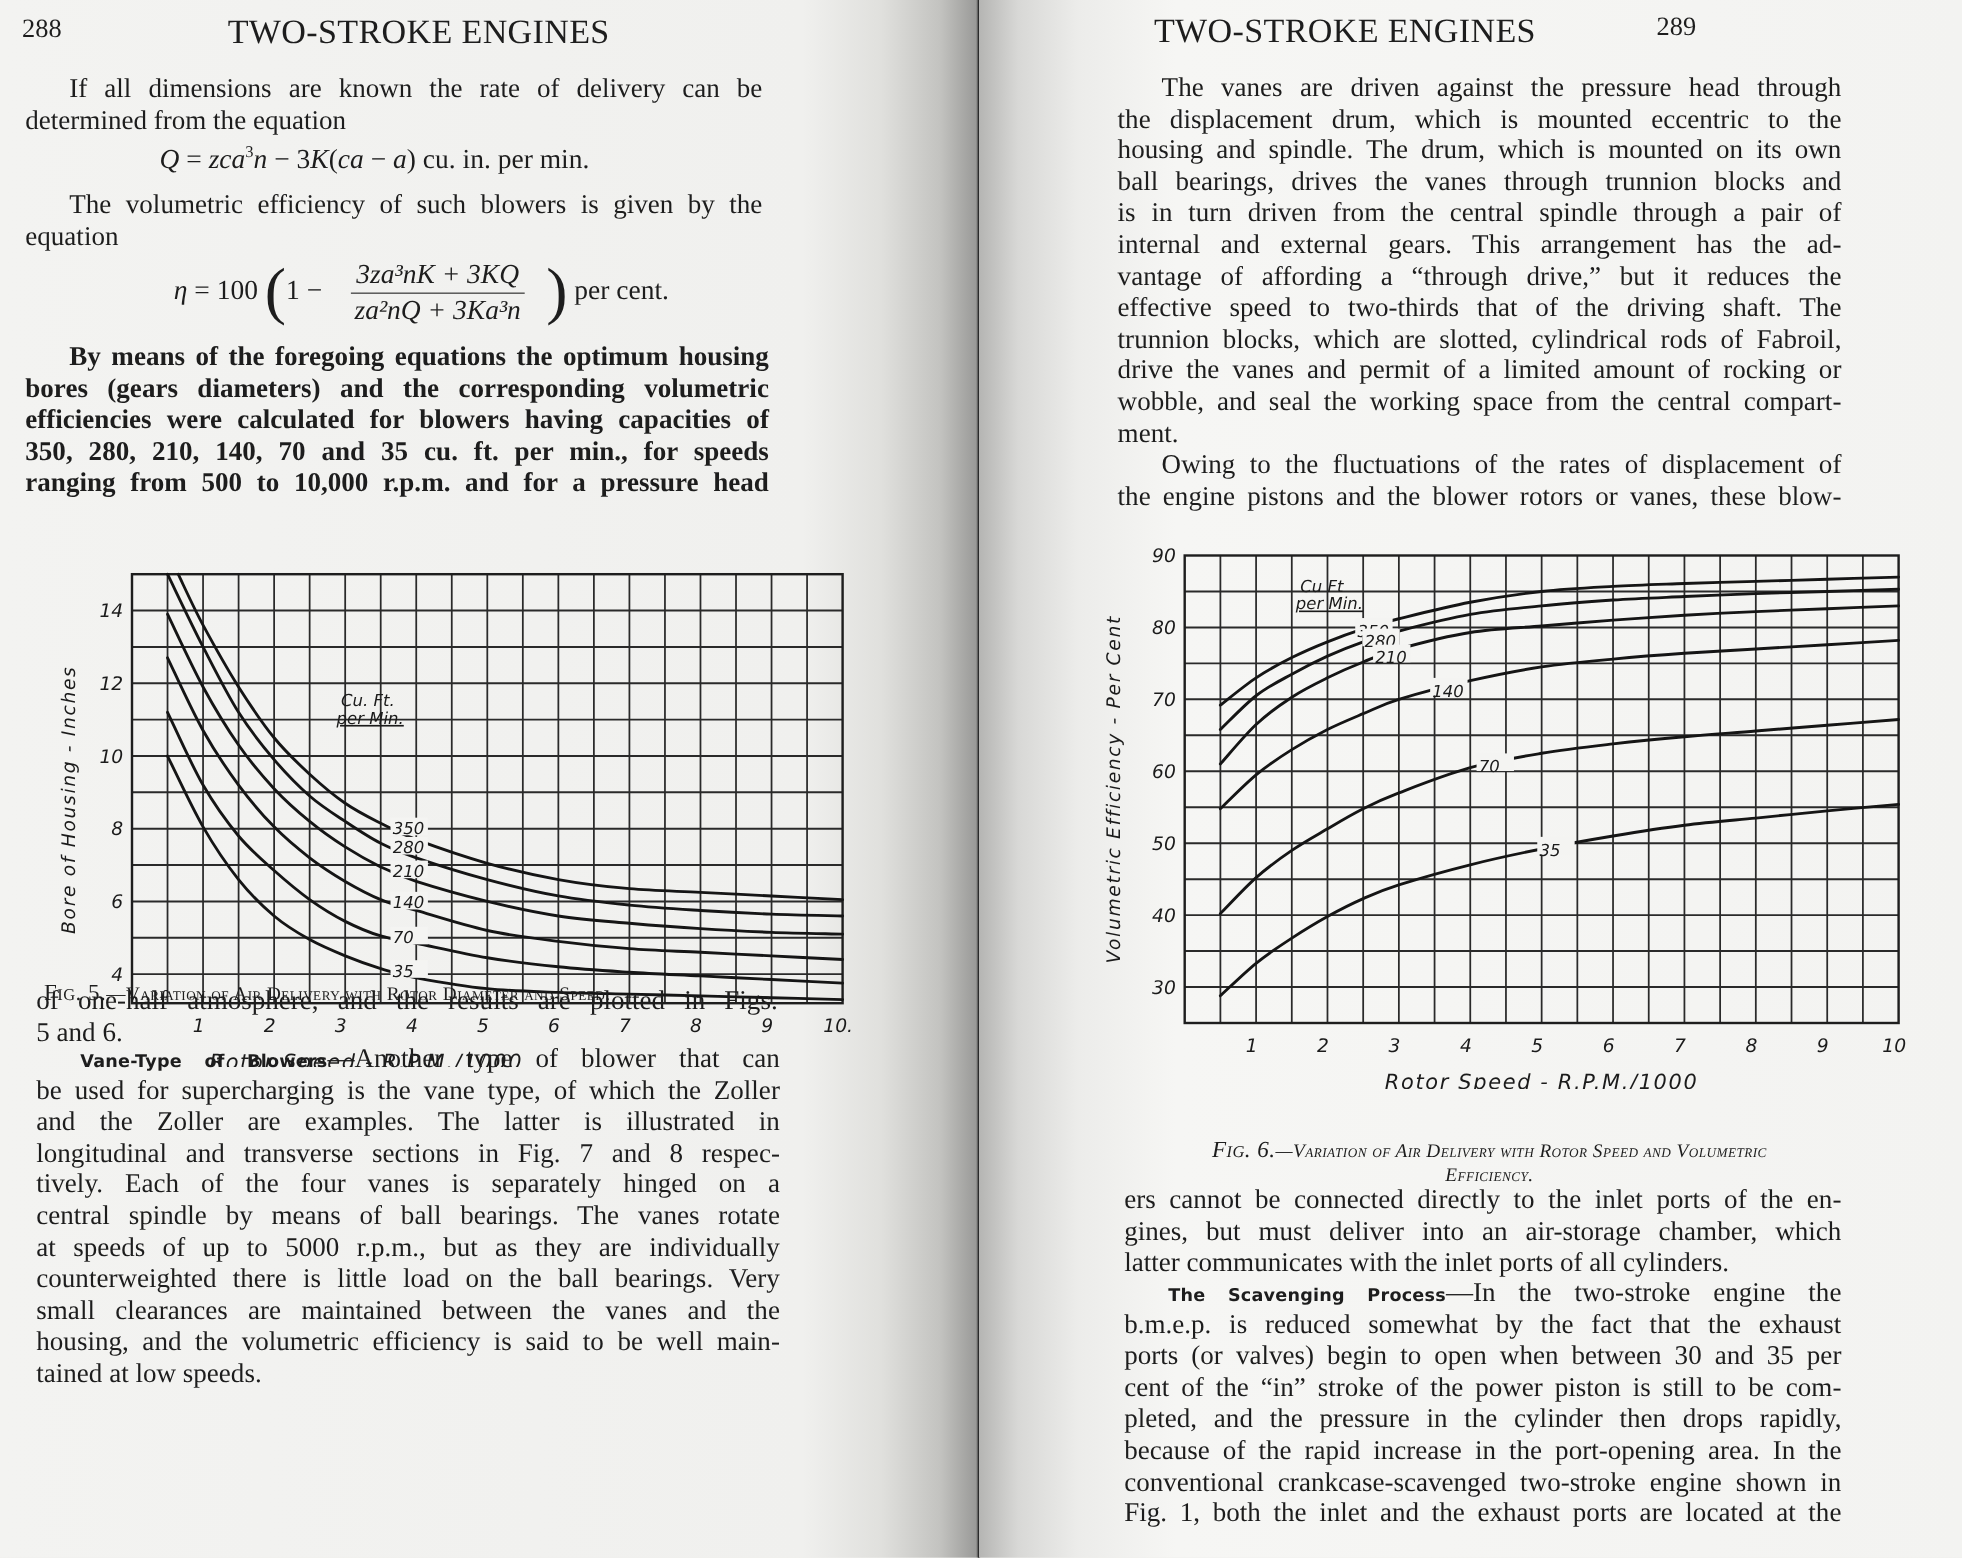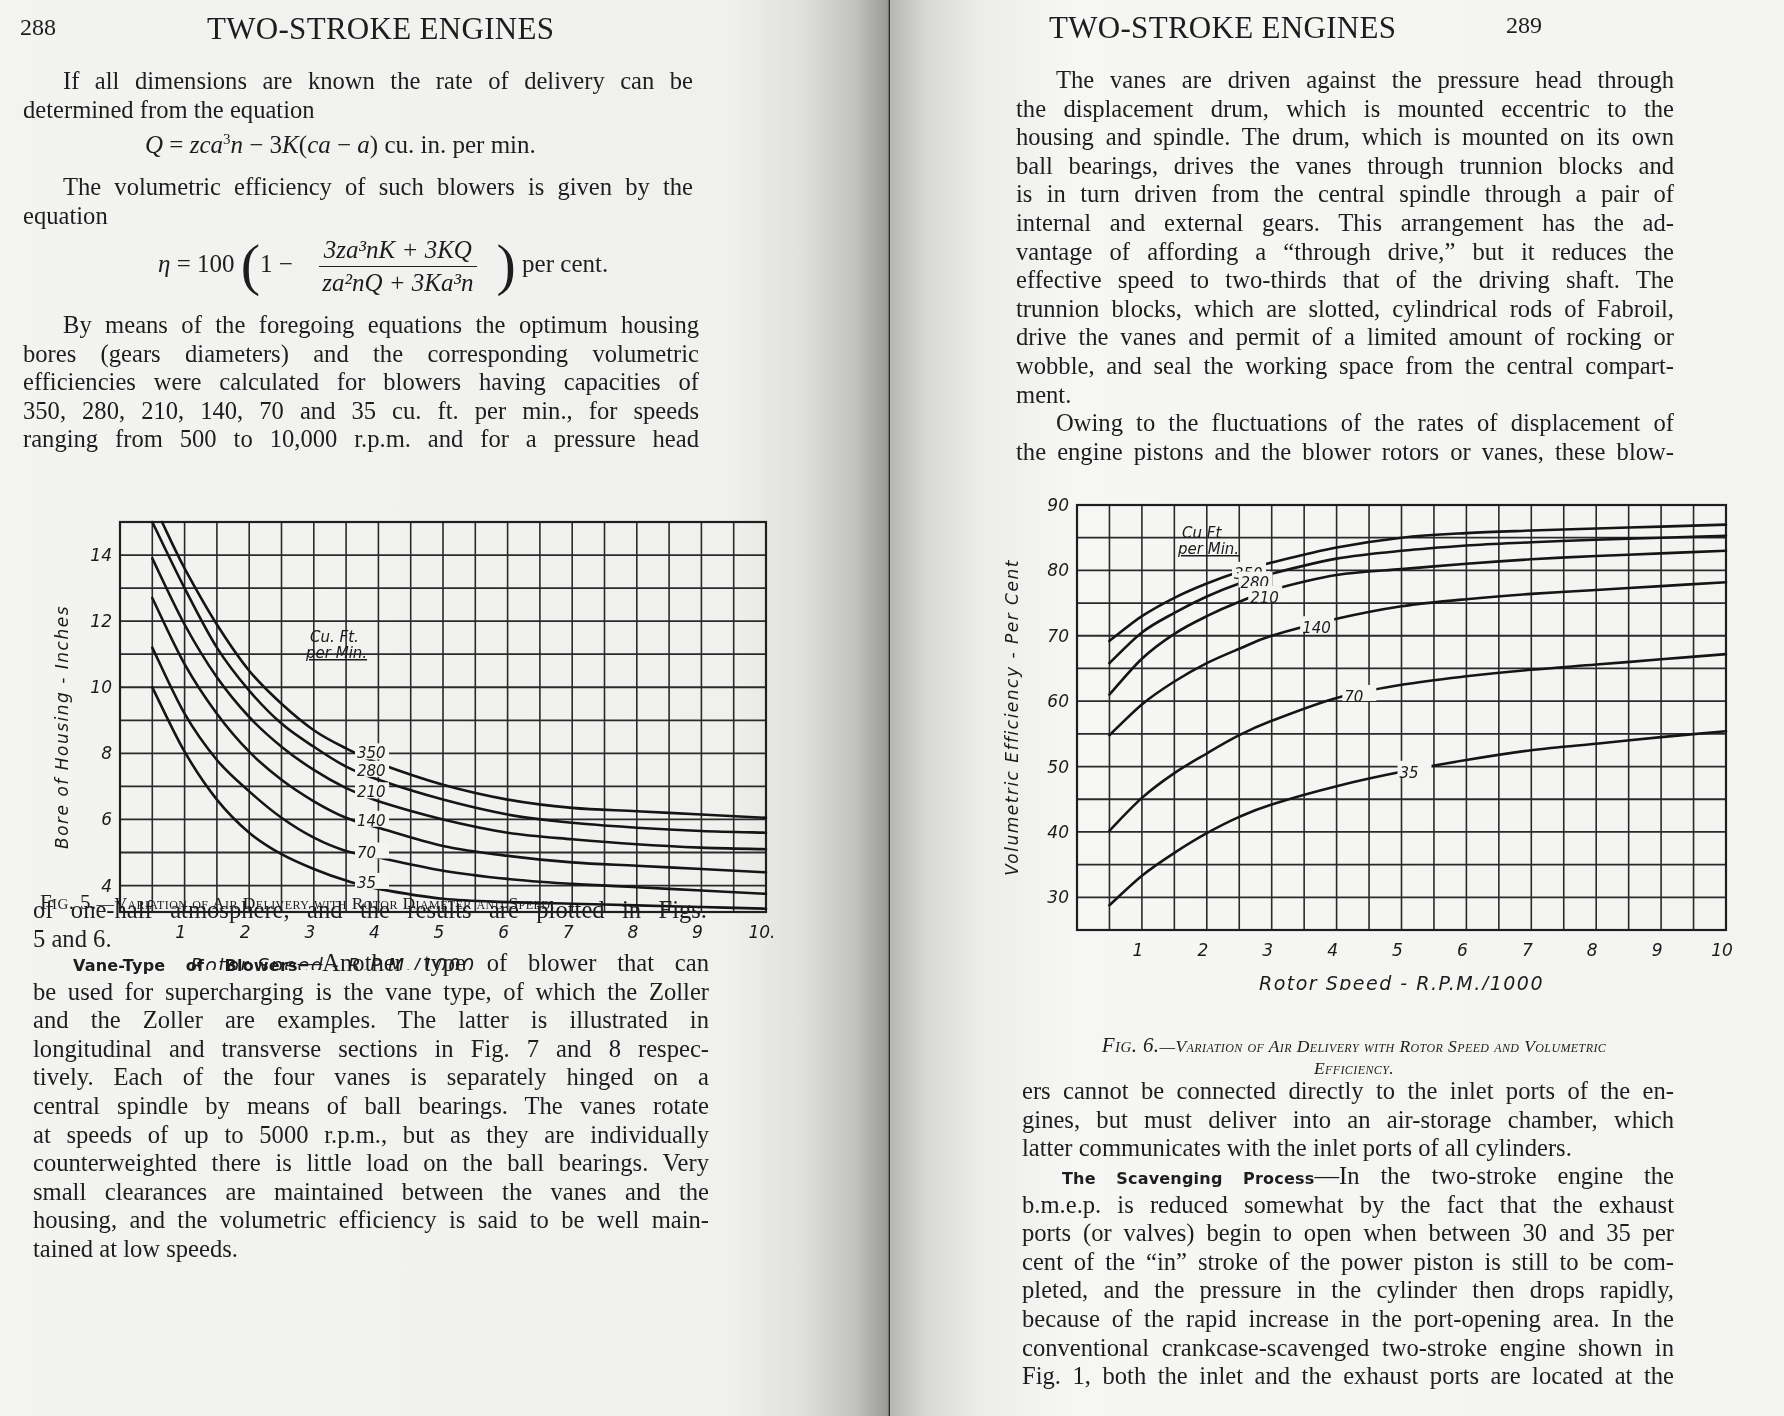--- a/index.html
+++ b/index.html
@@ -54,21 +54,21 @@
     <span class="line last">equation</span>
   </div>
 
   <div class="abs eq" style="left:158px; top:236px;">
     <i>η</i> = <span>100</span>
     <span class="paren">(</span><span>1 −</span>
     <span class="frac"><i class="num">3za³nK + 3KQ</i><i class="den">za²nQ + 3Ka³n</i></span><span class="paren">)</span>
     <span>per cent.</span>
   </div>
 
-  <div class="abs para" style="left:23px; top:311px; width:676px;">
+  <div class="abs para" style="left:23px; top:311px; width:676px;font-weight:bold;">
     <span class="line ind">By means of the foregoing equations the optimum housing</span>
     <span class="line">bores (gears diameters) and the corresponding volumetric</span>
     <span class="line">efficiencies were calculated for blowers having capacities of</span>
     <span class="line">350, 280, 210, 140, 70 and 35 cu. ft. per min., for speeds</span>
     <span class="line">ranging from 500 to 10,000 r.p.m. and for a pressure head</span>
   </div>
 
   <svg id="fig5" class="abs" style="left:0; top:500px;" width="800" height="470">
       <g>
         <line x1="152.3" y1="22" x2="152.3" y2="412" stroke="#2a2a2a" stroke-width="1.6"></line>

